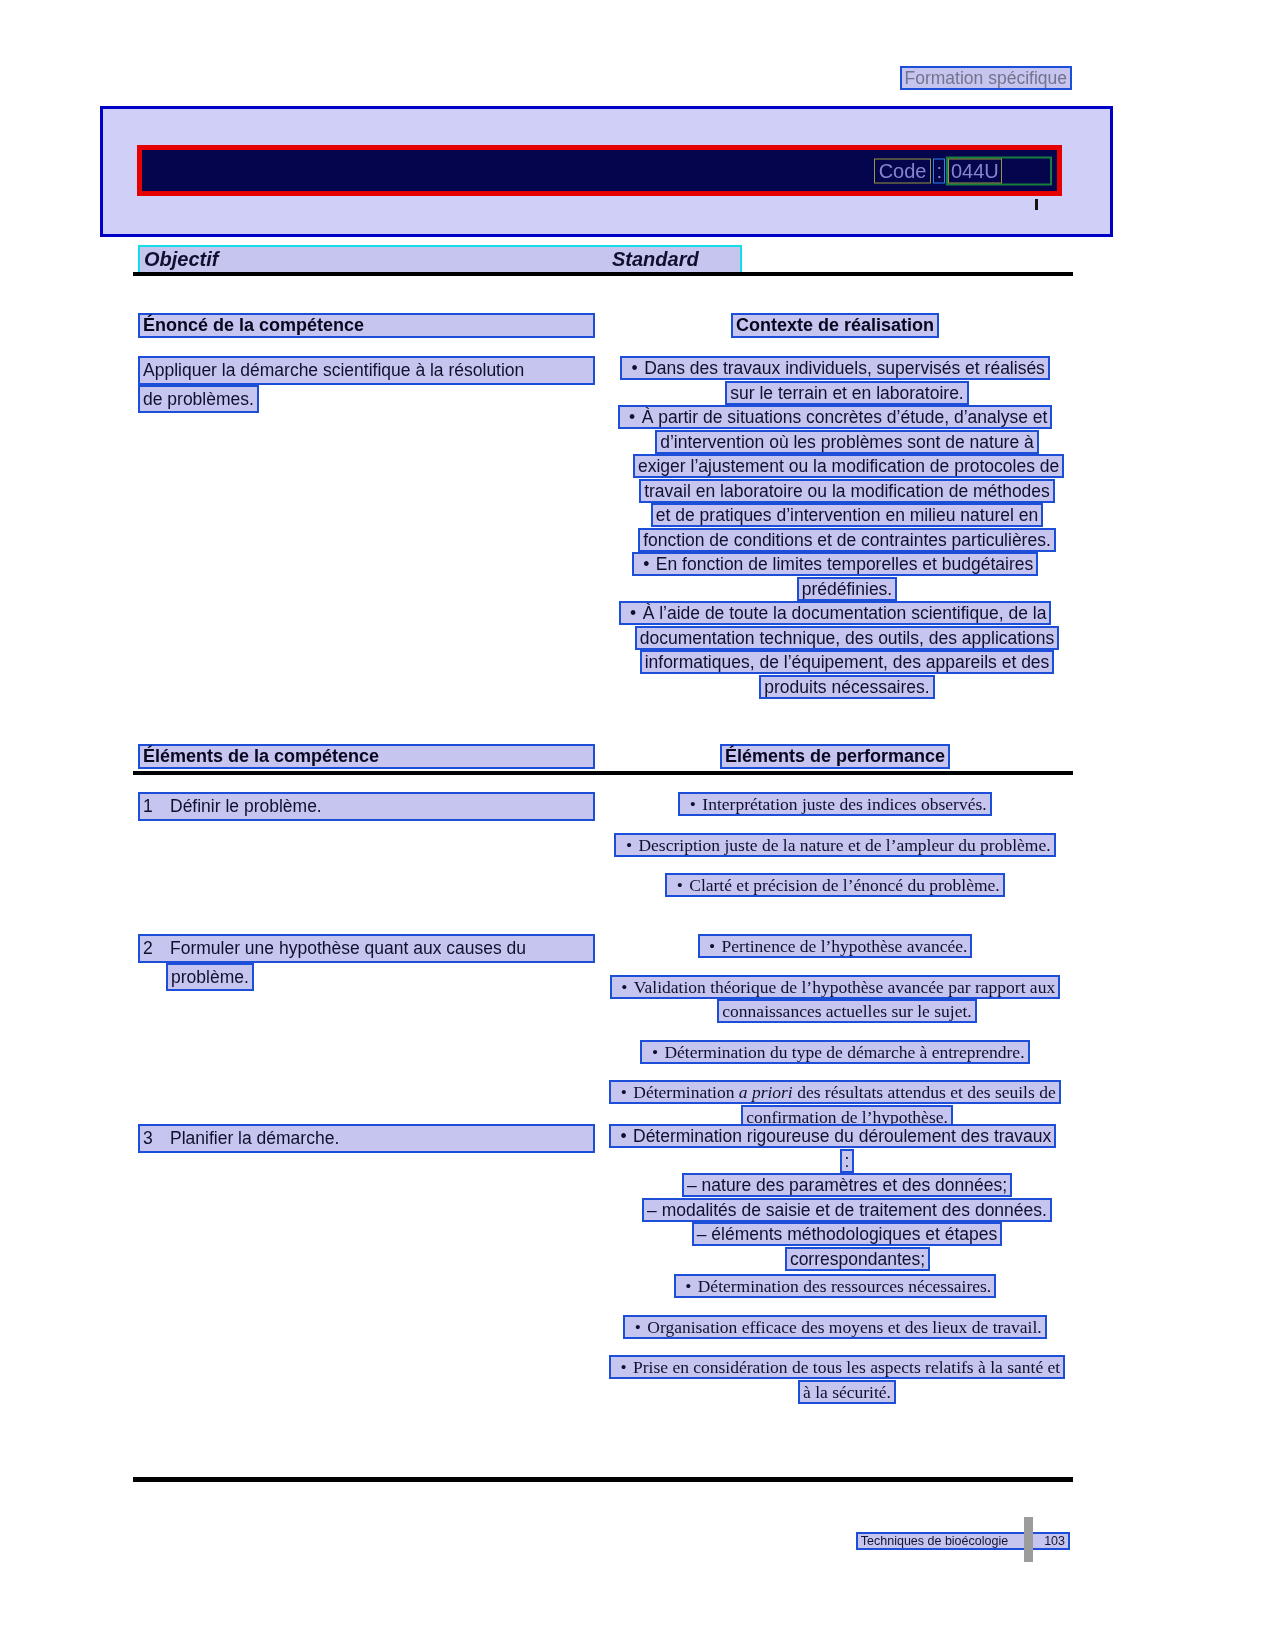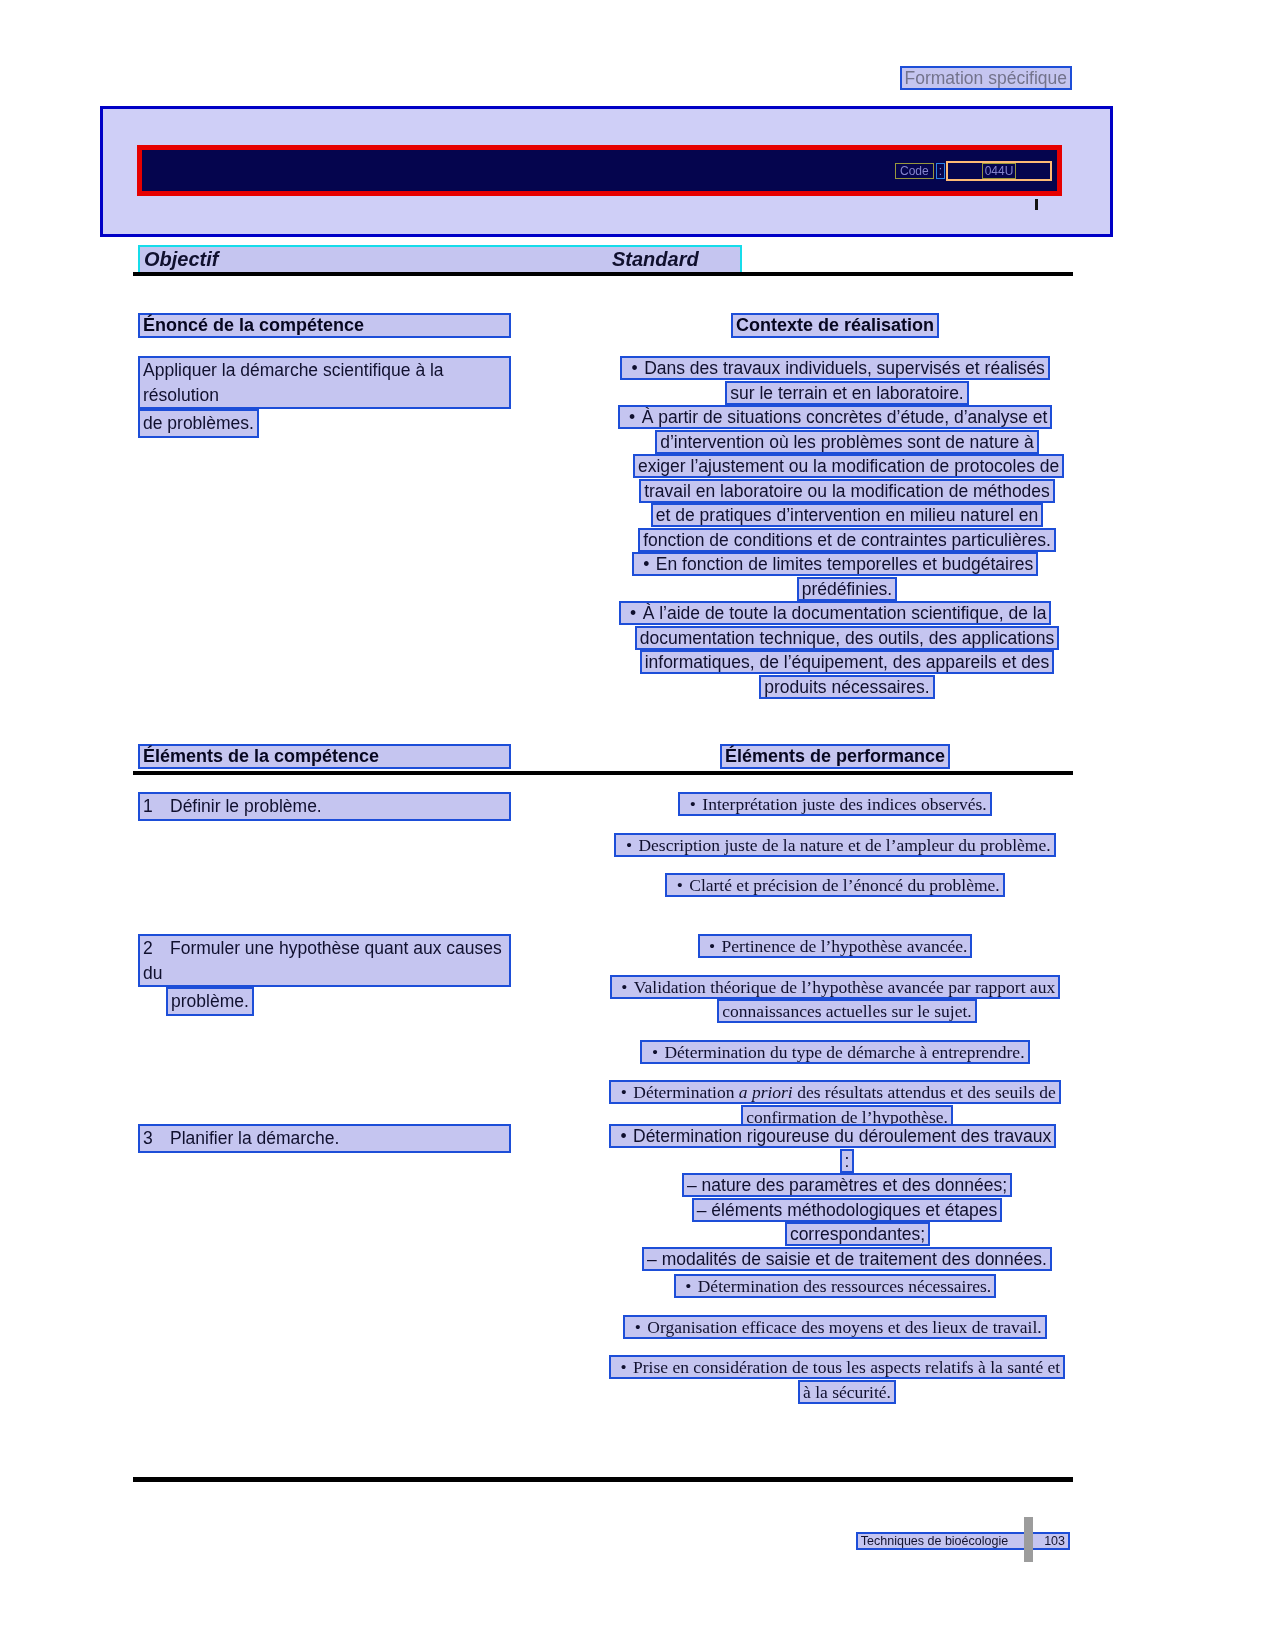--- a/index.html
+++ b/index.html
@@ -25,41 +25,41 @@
 
   
   .header-label { top:68px; right:203px; font-size:17.5px; color:#73738c; }
 
   
   .panel { top:106px; left:100px; width:1007px; height:125px;
            background:#cfcff7; border:3px solid #0000c6; }
   .banner { position:absolute; left:34px; top:36px; width:915px; height:41px;
             background:#05054e; border:5px solid #e60000; }
   .code-wrap { position:absolute; right:5px; top:50%; transform:translateY(-50%);
-               display:flex; align-items:center; font-size:12px; color:#8585cd; }
+               display:flex; align-items:center; font-size:20px; color:#8585cd; }
   .code-label { border:1px solid #97973d; padding:0 4px; }
   .code-colon { border:1px solid #2c84e8; padding:0 2px; margin-left:2px; }
-  .code-field { border:2px solid #fdba74; width:102px; display:flex;
-                justify-content:center; margin-left:1px; }
+  .code-field { border:2px solid #15803d; width:102px; display:flex;
+                justify-content:flex-start; margin-left:1px; }
   .code-value { border:1px solid #97973d; padding:0 2px; }
   .tick { left:1035px; top:199px; width:3px; height:11px; background:#131313; }
 
   
   .title-band { top:245px; left:138px; width:592px; display:flex;
                 font-size:20px; font-weight:bold; font-style:italic;
                 background:#c5c5f0; border:2px solid #16dcea; padding:1px 4px; }
   .title-left { width:468px; }
   .rule { left:133px; width:940px; background:#000000; }
   .rule1 { top:272px; height:4px; }
   .rule2 { top:771px; height:4px; }
   .rule3 { top:1477px; height:5px; }
 
   
   .sec-head { font-size:18px; font-weight:bold; color:#06061f; }
-  .lcol { left:138px; width:373px; }
+  .lcol { left:138px; width:457px; }
   .rcol { left:609px; width:452px;text-align:center; }
   .s1-heads { top:313px; }
   .s2-heads { top:744px; }
 
   
   .body-txt { font-size:17.5px; line-height:24.5px; }
   .cont { margin-left:28px; }
   .num { display:inline-block; width:27px; text-indent:0; }
 
   
@@ -175,24 +175,24 @@
     <span class="hl hl-block"><span class="num">3</span><span>Planifier la démarche.</span></span>
   </div>
   <ul class="abs rcol blist" style="top:1124px;">
     <li>
       <span class="hl"><span class="bullet">•</span><span>Détermination rigoureuse du déroulement des travaux :</span></span>
     </li>
     <li class="sub">
       <span class="hl">– nature des paramètres et des données;</span>
     </li>
     <li class="sub">
+      <span class="hl">– modalités de saisie et de traitement des données.</span>
+    </li>
+    <li class="sub">
       <span class="hl">– éléments méthodologiques et étapes correspondantes;</span>
-    </li>
-    <li class="sub">
-      <span class="hl">– modalités de saisie et de traitement des données.</span>
     </li>
     <li class="gap" style="margin-top:3px;">
       <span class="hl"><span class="bullet">•</span><span>Détermination des ressources nécessaires.</span></span>
     </li>
     <li class="gap">
       <span class="hl"><span class="bullet">•</span><span>Organisation efficace des moyens et des lieux de travail.</span></span>
     </li>
     <li class="gap">
       <span class="hl"><span class="bullet">•</span><span>Prise en considération de tous les aspects relatifs à la santé et à la sécurité.</span></span>
     </li>

